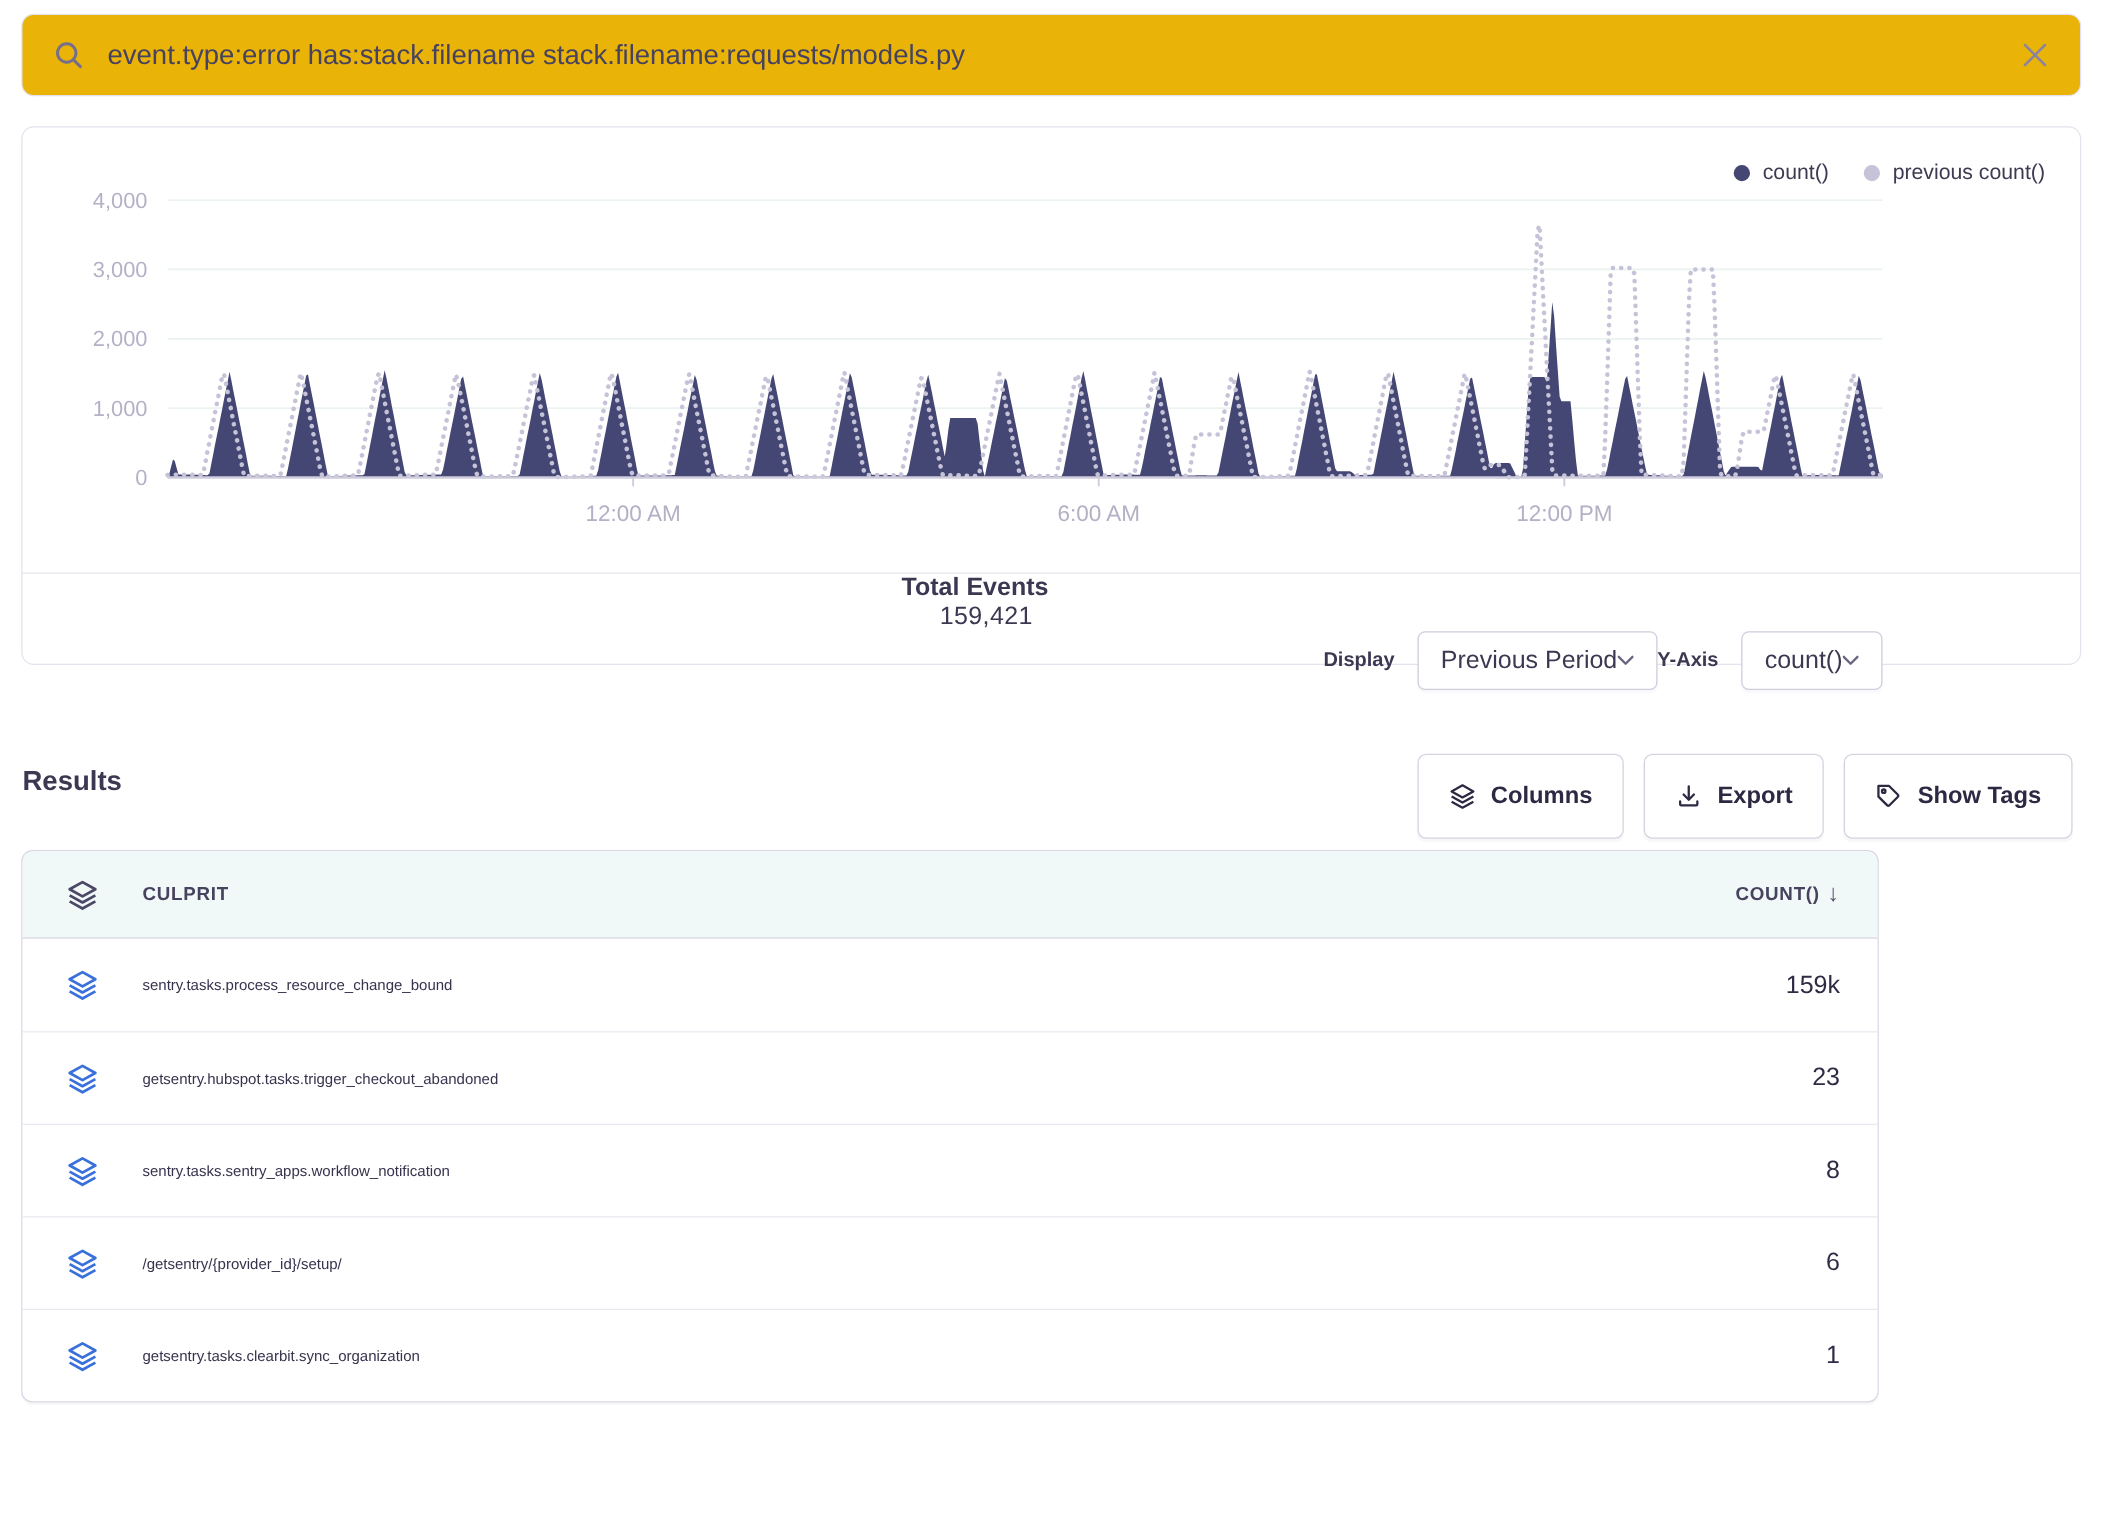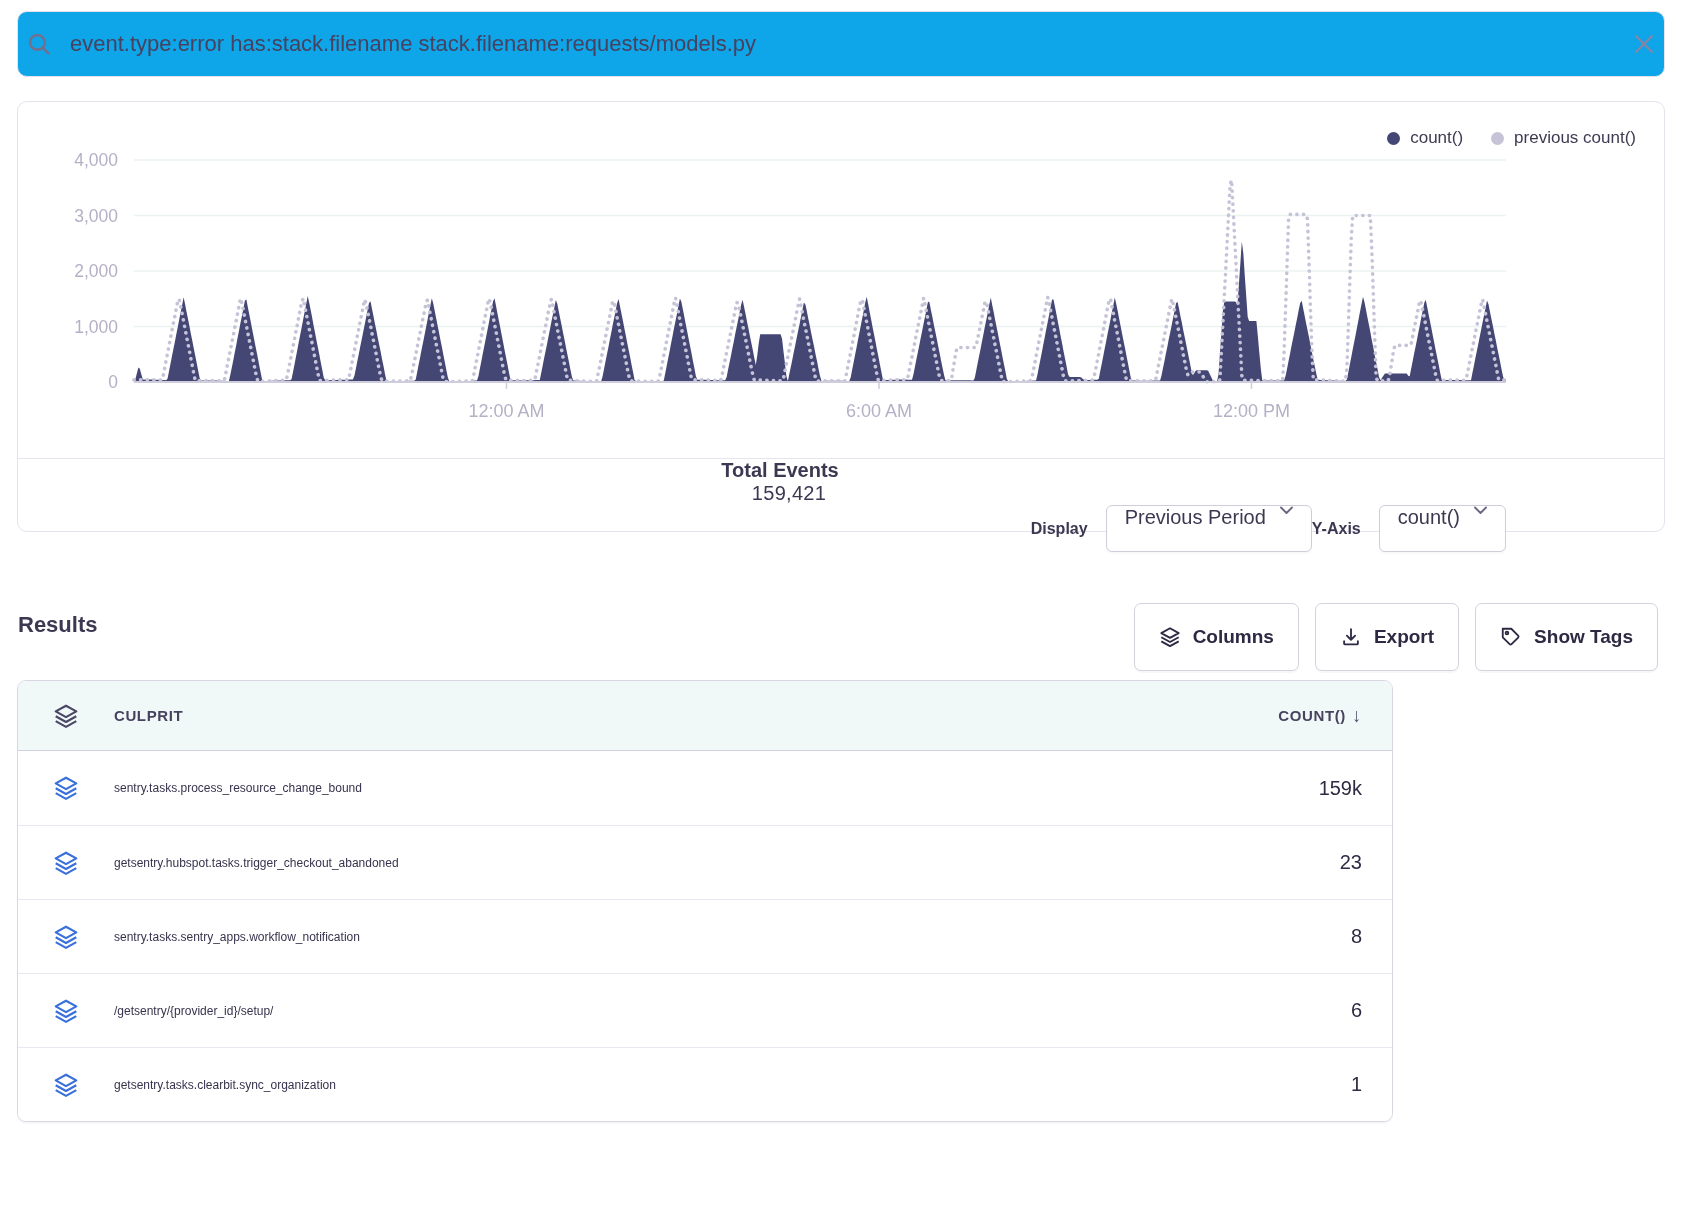--- a/index.html
+++ b/index.html
@@ -1,22 +1,22 @@
 <!DOCTYPE html>
 <html><head>
 <meta charset="utf-8">
 <style>
   * { margin:0; padding:0; box-sizing:border-box; }
   html,body { width:1682px; height:1220px; background:#ffffff;
     font-family:"Liberation Sans", sans-serif; color:#3d3852; overflow:hidden; position:relative; }
 
   
   .searchbar { position:absolute; left:17px; top:11px; width:1648px; height:66px;
-    border:1px solid #e4e2ed; border-radius:10px; background:#0ea5e9;
-    display:flex; align-items:center; padding:0 8px; }
+    border:1px solid #e4e2ed; border-radius:10px; background:#eab308;
+    display:flex; align-items:center; padding:0 24px; }
   .searchbar .mag { flex:0 0 auto; margin-right:18px; display:flex; }
   .searchbar input { flex:1 1 auto; border:none; outline:none; background:transparent;
     font-family:"Liberation Sans", sans-serif; font-size:22px; color:#46425f; }
   .searchbar .clear { flex:0 0 auto; display:flex; cursor:pointer; }
 
   
   .panel { position:absolute; left:17px; top:101px; width:1648px; height:431px;
     border:1px solid #e4e2ed; border-radius:10px; background:#fff; }
   .legend { position:absolute; top:26px; right:28px; display:flex; gap:28px; align-items:center; z-index:2; }
   .legend .item { display:flex; align-items:center; gap:10px; font-size:17px; color:#3e3a52; }
@@ -24,34 +24,34 @@
   #chart-svg { position:absolute; left:20px; top:30px; }
 
   .panel-footer { position:absolute; left:0; right:0; top:356px; bottom:0;
     border-top:1px solid #e6e4ee; display:flex; align-items:center;
     padding:0 158px 0 36px;flex-direction:column; }
   .te-label { font-size:20px; font-weight:bold; color:#3d3852; }
   .te-value { font-size:20px; color:#3d3852; margin-left:18px; letter-spacing:.3px;text-align:right; }
   .footer-right { margin-left:auto; display:flex; align-items:center; }
   .ctl-label { font-size:16px; font-weight:bold; color:#3d3852; }
   .ctl-btn { margin-left:18px; height:47px; border:1px solid #cfccdc; border-radius:6px;
-    background:#fff; display:flex; gap:14px; padding:0 18px;
+    background:#fff; display:flex; align-items:center; padding:0 18px;
     font-size:20px; color:#3d3852; cursor:pointer; box-shadow:0 2px 1px rgba(50,45,80,0.03); }
   .gap-left { }
 
   
   .results-title { position:absolute; left:18px; top:612px; font-size:22px; font-weight:bold; color:#3d3852; }
   .actions { position:absolute; top:603px; right:24px; display:flex; gap:16px; }
   .act-btn { height:68px; border:1px solid #d5d2e0; border-radius:7px; background:#fff;
     display:flex; align-items:center; gap:12px; padding:0 24px;
     font-size:19px; font-weight:600; color:#2d2942; cursor:pointer;
     box-shadow:0 2px 1px rgba(50,45,80,0.04); }
 
   
-  .table { position:absolute; left:17px; top:680px; width:1376px;
+  .table { position:absolute; left:17px; top:680px; width:1486px;
     border:1px solid #d9d6e3; border-radius:9px; background:#fff; overflow:hidden;
     box-shadow:0 2px 0 rgba(45,40,70,0.04); }
   .thead { height:70px; background:#f1f8f8; display:flex; align-items:center;
     border-bottom:1px solid #d3d0de; }
   .icon-col { width:96px; display:flex; justify-content:center; flex:0 0 auto; }
   .th-culprit { font-size:15px; font-weight:bold; color:#47435f; letter-spacing:.6px; }
   .th-count { margin-left:auto; padding-right:30px; font-size:15px; font-weight:bold;
     color:#47435f; letter-spacing:.6px; display:flex; align-items:center; gap:6px; cursor:pointer; }
   .sort-arrow { font-size:19px; font-weight:normal; color:#56526e; }
   .trow { height:74px; display:flex; align-items:center; border-top:1px solid #e9e7f0; background:#fff; }

